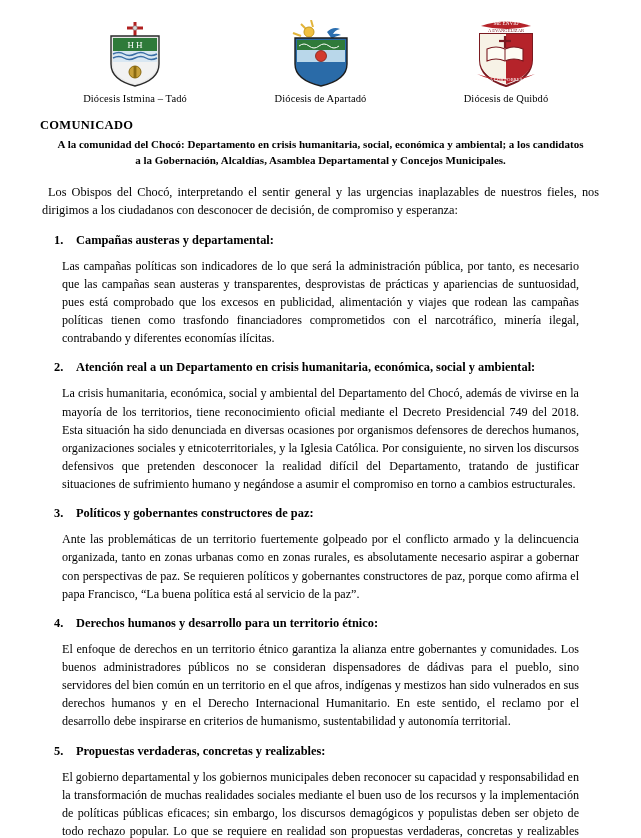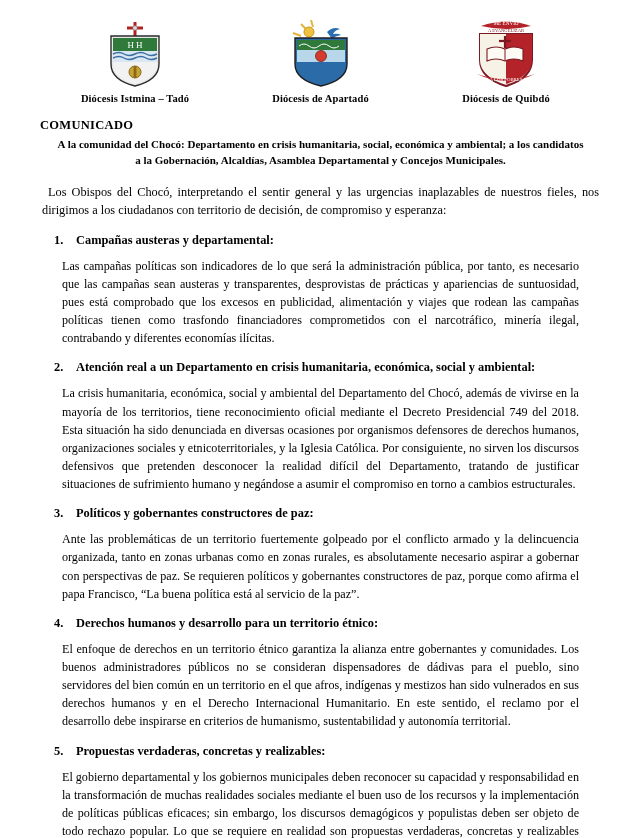--- a/index.html
+++ b/index.html
@@ -38,21 +38,20 @@
     height: 70px;
     display: flex;
     align-items: flex-end;
     justify-content: center;
     margin-bottom: 5px;
   }
   .crest-caption {
     font-size: 10.5px;
     font-family: "Liberation Serif", serif;
     letter-spacing: .1px;
-    font-weight: bold;
   }
 
   
   .doc-title {
     font-weight: bold;
     font-size: 12.5px;
     margin-top: 14px;
     letter-spacing: .3px;
   }
   .doc-subtitle {
@@ -178,21 +177,21 @@
         </svg>
       </div>
       <div class="crest-caption">Diócesis de Quibdó</div>
     </div>
 
   </div>
 
   <div class="doc-title">COMUNICADO</div>
   <div class="doc-subtitle">A la comunidad del Chocó: Departamento en crisis humanitaria, social, económica y ambiental; a los candidatos a la Gobernación, Alcaldías, Asamblea Departamental y Concejos Municipales.</div>
 
-  <p class="intro">Los Obispos del Chocó, interpretando el sentir general y las urgencias inaplazables de nuestros fieles, nos dirigimos a los ciudadanos con territorio de decisión, de compromiso y esperanza:</p>
+  <p class="intro">Los Obispos del Chocó, interpretando el sentir general y las urgencias inaplazables de nuestros fieles, nos dirigimos a los ciudadanos con desconocer de decisión, de compromiso y esperanza:</p>
 
   <div class="section">
     <div class="section-head">
       <span class="section-num">1.</span>
       <span class="section-title">Campañas austeras y departamental:</span>
     </div>
     <p class="section-body">Las campañas políticas son indicadores de lo que será la administración pública, por tanto, es necesario que las campañas sean austeras y transparentes, desprovistas de prácticas y apariencias de suntuosidad, pues está comprobado que los excesos en publicidad, alimentación y viajes que rodean las campañas políticas tienen como trasfondo financiadores comprometidos con el narcotráfico, minería ilegal, contrabando y diferentes economías ilícitas.</p>
   </div>
 
   <div class="section">

